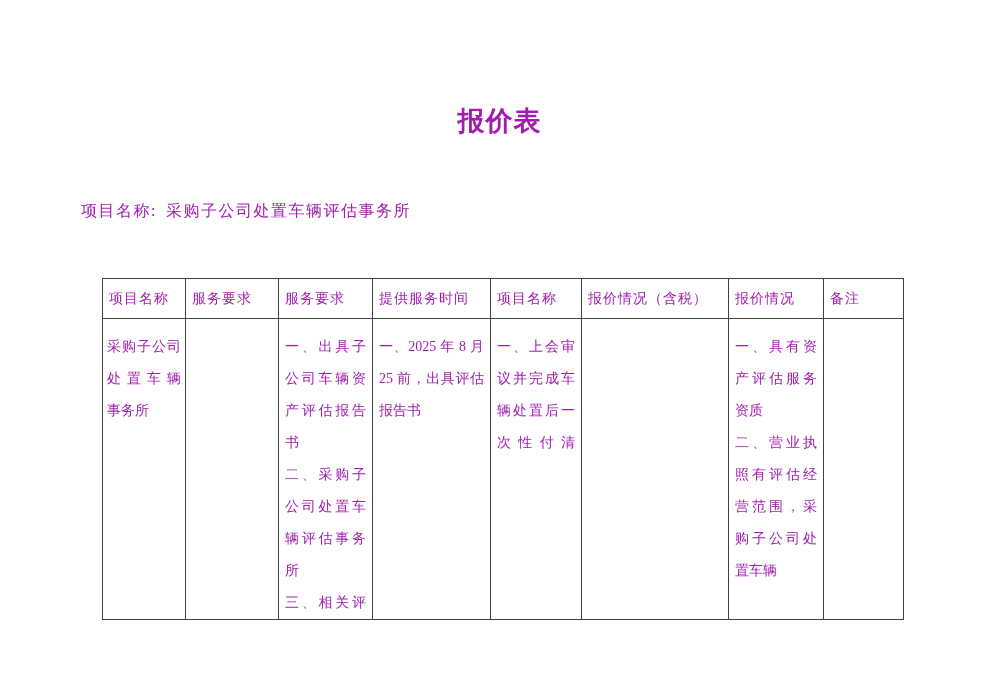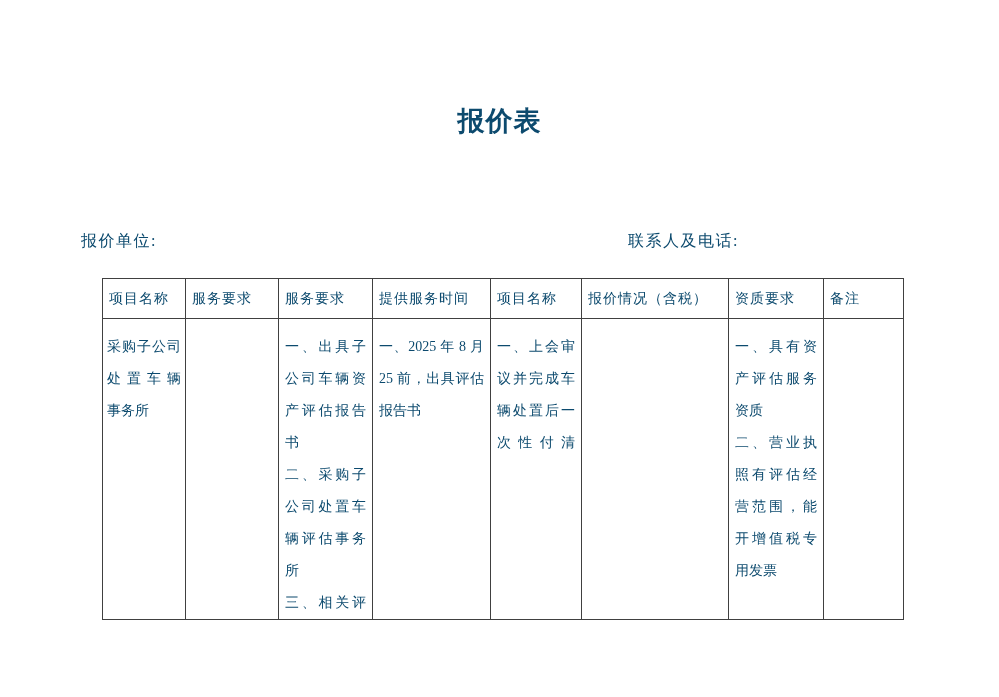--- a/index.html
+++ b/index.html
@@ -3,21 +3,21 @@
 <meta charset="utf-8">
 <style>
   html, body { margin: 0; padding: 0; background: #ffffff; }
   .page {
     position: relative;
     width: 999px;
     height: 697px;
     background: #ffffff;
     overflow: hidden;
     font-family: "Liberation Serif", "DejaVu Serif", serif;
-    color: #0c4a6e;
+    color: #a21caf;
   }
   .doc-title {
     position: absolute;
     top: 103px;
     left: 0;
     width: 100%;
     margin: 0;
     text-align: center;
     font-size: 27px;
     font-weight: bold;
@@ -80,46 +80,45 @@
   }
   .quote-table td p.spread { text-align-last: justify; }
 </style>
 </head>
 <body>
 
 <div class="page">
 
   <h1 class="doc-title">报价表</h1>
 
+  <div class="meta-line meta-line-1">
+    <span class="meta-label">项目名称:</span><span>采购子公司处置车辆评估事务所</span>
+  </div>
 
-  <div class="meta-line meta-line-2">
-    <span class="meta-label">报价单位:</span>
-    <span class="contact-label">联系人及电话:</span>
-  </div>
 
   <table class="quote-table">
     <colgroup>
       <col style="width:83px">
       <col style="width:93px">
       <col style="width:94px">
       <col style="width:118px">
       <col style="width:91px">
       <col style="width:147px">
       <col style="width:95px">
       <col style="width:80px">
     </colgroup>
     <thead>
       <tr>
         <th>项目名称</th>
         <th>服务要求</th>
         <th>服务要求</th>
         <th>提供服务时间</th>
         <th>项目名称</th>
         <th>报价情况（含税）</th>
-        <th>资质要求</th>
+        <th>报价情况</th>
         <th>备注</th>
       </tr>
     </thead>
     <tbody>
       <tr>
         <td class="c0">
           <p class="spread">采购子公司处置车辆</p>
           <p>事务所</p>
         </td>
         <td>
@@ -134,21 +133,21 @@
           <p>一、2025 年 8 月 25 前，出具评估报告书</p>
         </td>
         <td>
           <p class="spread">一、上会审议并完成车辆处置后一次性付清</p>
         </td>
         <td>
           <p></p>
         </td>
         <td>
           <p>一、具有资产评估服务资质</p>
-          <p>二、营业执照有评估经营范围，能开增值税专用发票</p>
+          <p>二、营业执照有评估经营范围，采购子公司处置车辆</p>
         </td>
         <td>
           <p></p>
         </td>
       </tr>
     </tbody>
   </table>
 
 </div>
 

